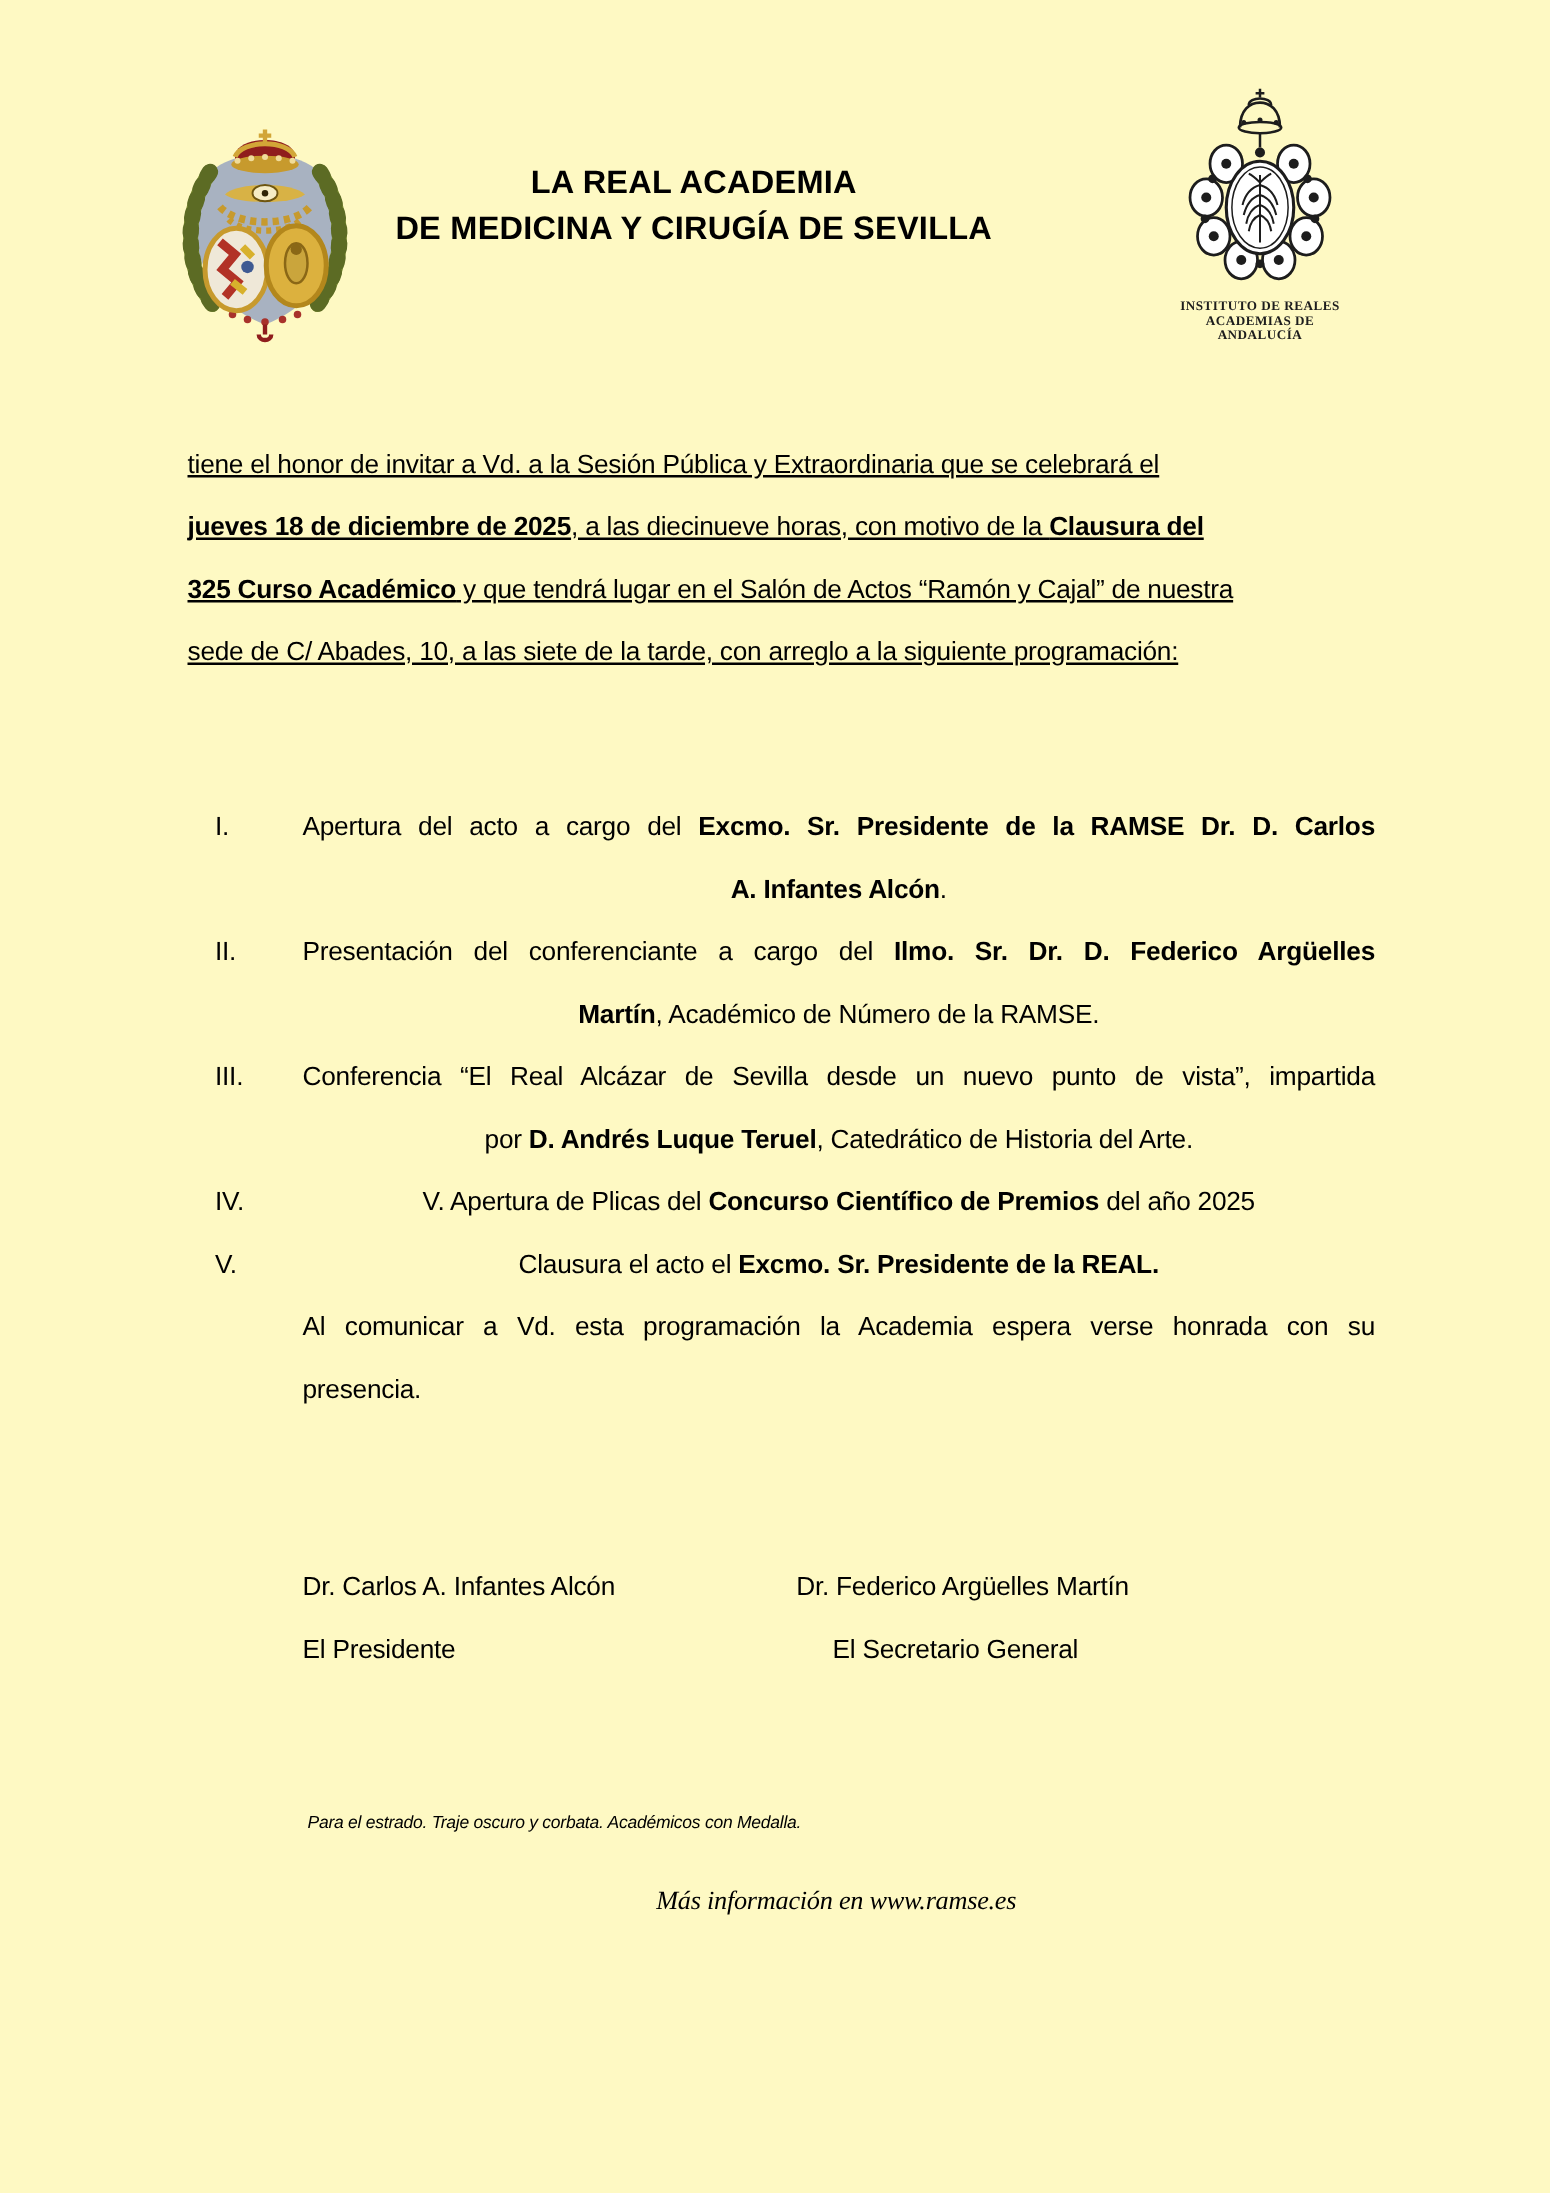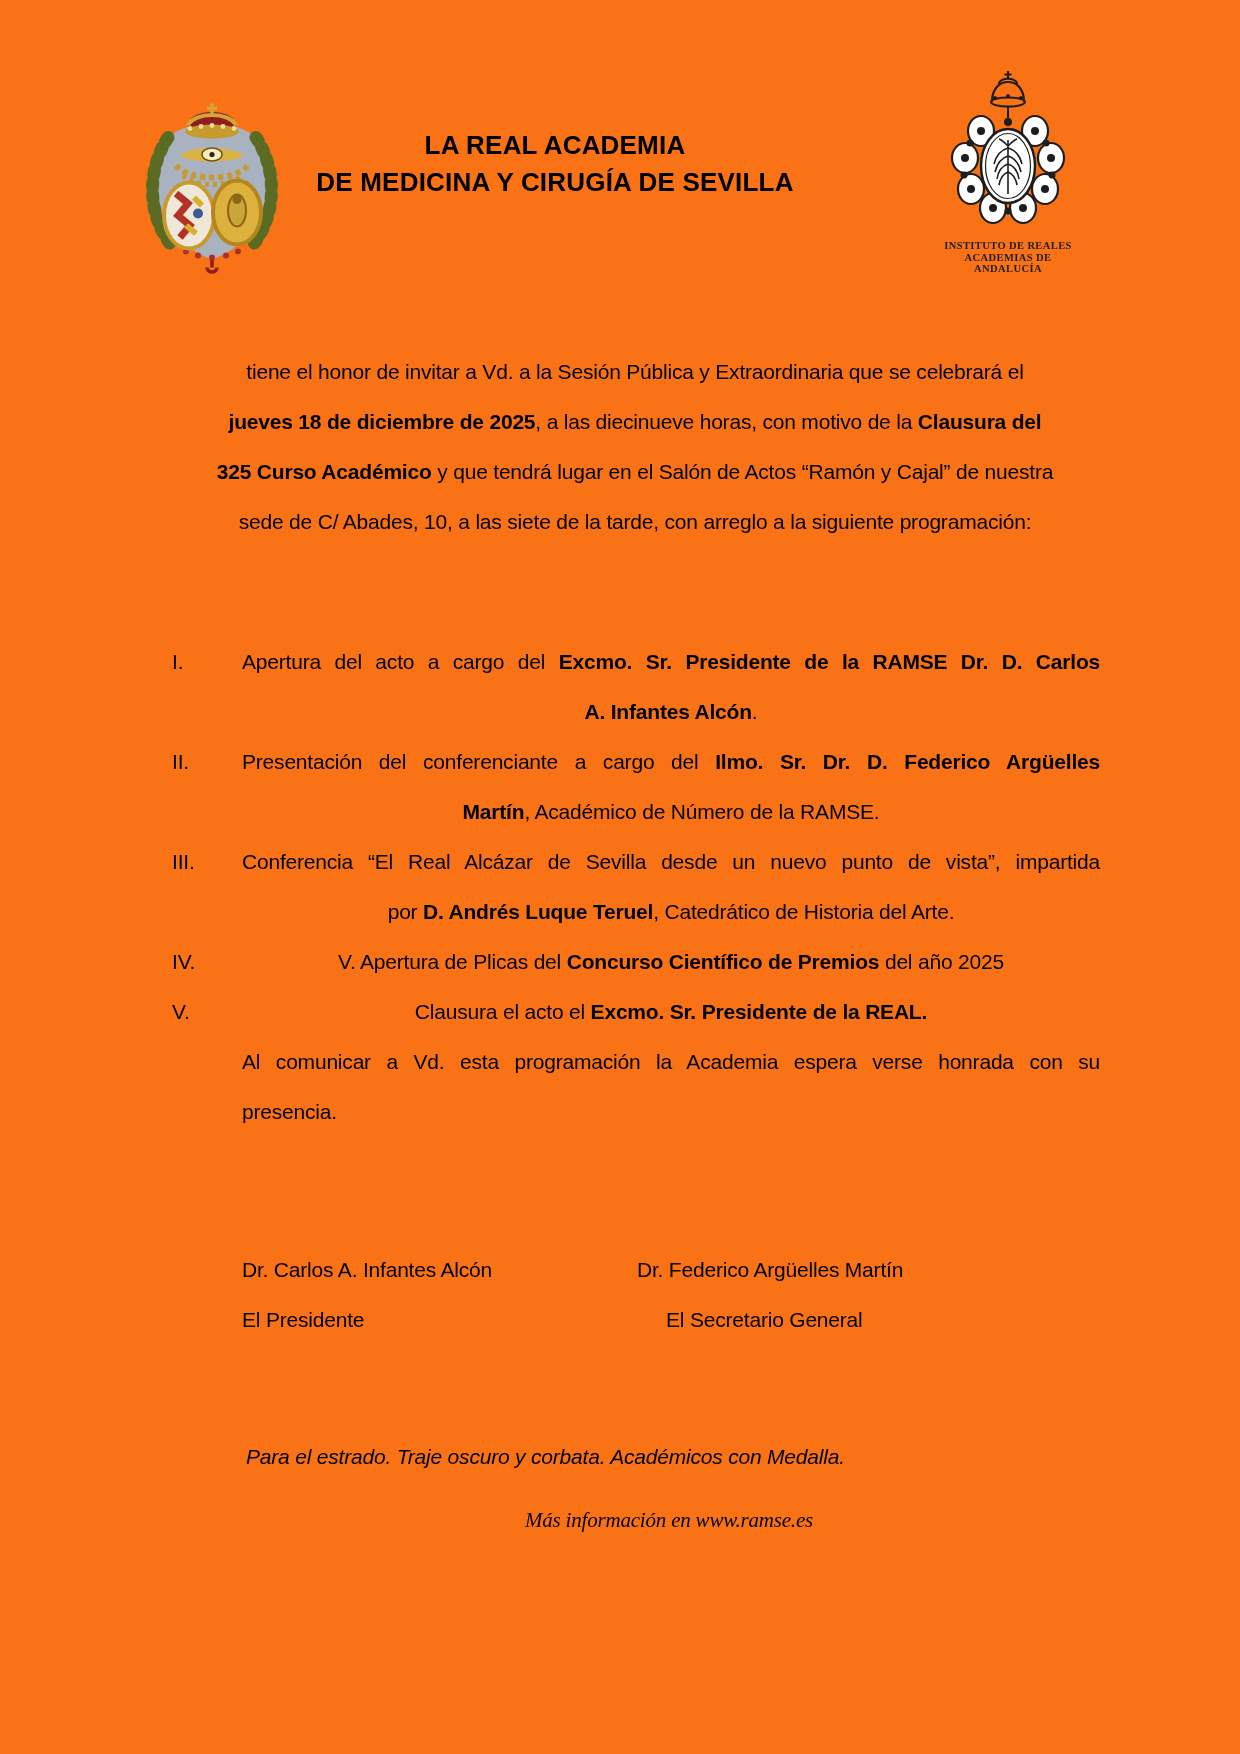--- a/index.html
+++ b/index.html
@@ -1,20 +1,20 @@
 <!DOCTYPE html>
 <html><head>
 <meta charset="utf-8">
 <style>
   html,body{margin:0;padding:0;background:#ffffff;}
   .page{
     position:relative;
     width:1240px;
     height:1754px;
-    background:#f97316;
+    background:#fef9c3;
     font-family:"Liberation Sans", sans-serif;
     color:#000;
     overflow:hidden;
   }
   
   .crest-left{position:absolute;left:128px;top:92px;width:168px;height:188px;}
   .crest-left svg{width:100%;height:100%;display:block;}
   .title-block{
     position:absolute;left:250px;top:127px;width:610px;
     text-align:center;font-weight:bold;font-size:26px;line-height:37px;letter-spacing:.2px;
@@ -22,38 +22,38 @@
   .emblem-right{position:absolute;left:928px;top:68px;width:160px;text-align:center;}
   .emblem-right svg{width:134px;height:170px;display:block;margin:0 auto;}
   .emblem-caption{
     font-family:"Liberation Serif", serif;font-weight:bold;
     font-size:10.5px;line-height:11.5px;letter-spacing:.4px;color:#1d1d1d;margin-top:2px;
   }
   
   .doc-text{font-size:21px;line-height:50px;letter-spacing:-0.2px;}
   .b{font-weight:bold;}
   .intro{position:absolute;left:150px;top:347px;width:970px;}
-  .intro .line{text-align:center;}
+  .intro .line{text-decoration:underline;}
   .program{position:absolute;left:172px;top:637px;width:928px;}
   .prog-item{display:flex;}
   .prog-num{width:70px;flex:none;text-align:left;}
   .prog-body{flex:1;min-width:0;}
   .prog-body .line{text-align:center;}
   .prog-body .line.stretch,
   .closing .line.stretch{text-align:justify;text-align-last:justify;}
   .closing{margin-left:70px;}
   
   .signatures{position:absolute;left:242px;top:1222px;width:870px;}
   .sig-row{display:flex;}
   .sig-col{width:395px;flex:none;}
   .sig-col.right{width:auto;}
   .sig-row.titles .sig-col.right{padding-left:29px;}
   .sig-row.names{margin-top:23px;}
   
-  .footer-note{position:absolute;left:246px;top:1432px;font-style:italic;font-size:21px;line-height:50px;letter-spacing:-0.2px;}
+  .footer-note{position:absolute;left:246px;top:1432px;font-style:italic;font-size:14px;line-height:50px;letter-spacing:-0.2px;}
   .footer-info{position:absolute;left:525px;top:1495px;font-style:italic;font-size:21px;line-height:50px;letter-spacing:-0.2px;font-family:Liberation Serif, serif;}
 </style>
 </head>
 <body>
 
 <div class="page">
 
   <div class="crest-left">
     <svg viewBox="0 0 168 185" aria-hidden="true">
       <path d="M84 30 C118 30 140 46 141 76 C142 114 124 152 84 166 C44 152 26 114 27 76 C28 46 50 30 84 30 Z" fill="#a8b2c1"></path>

